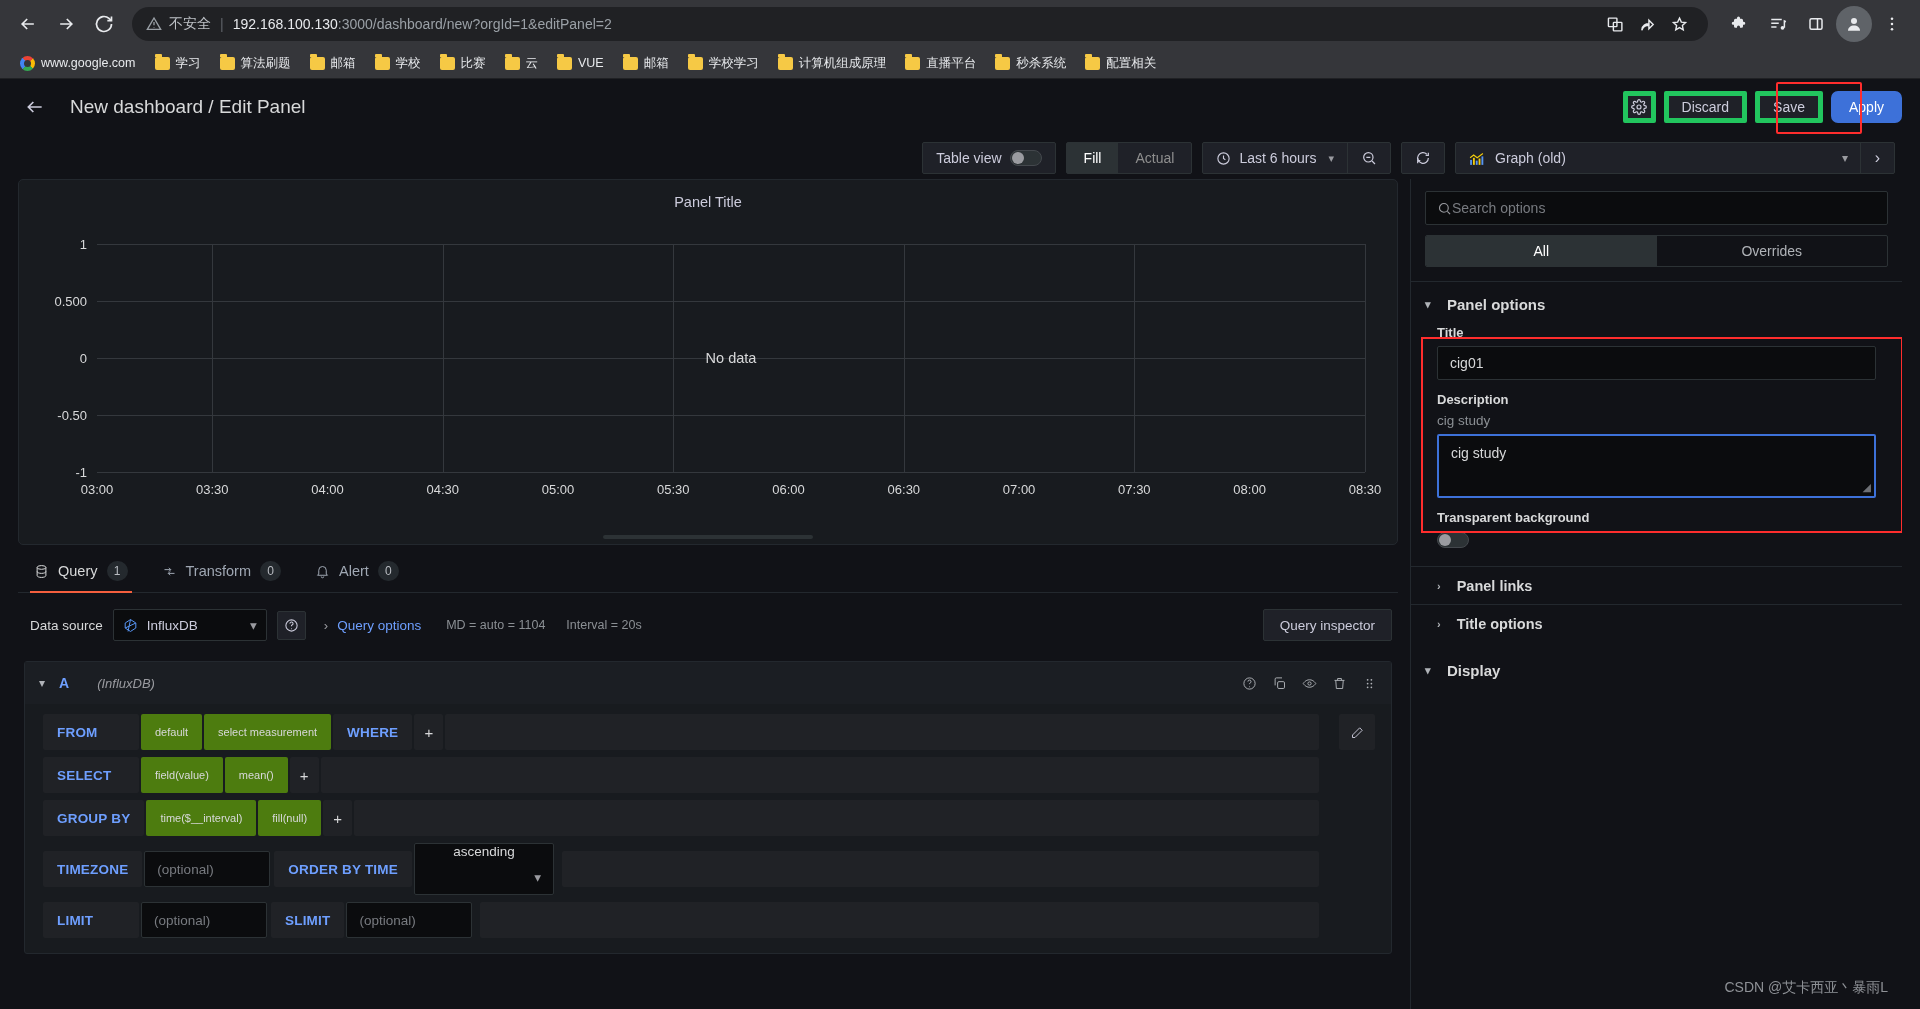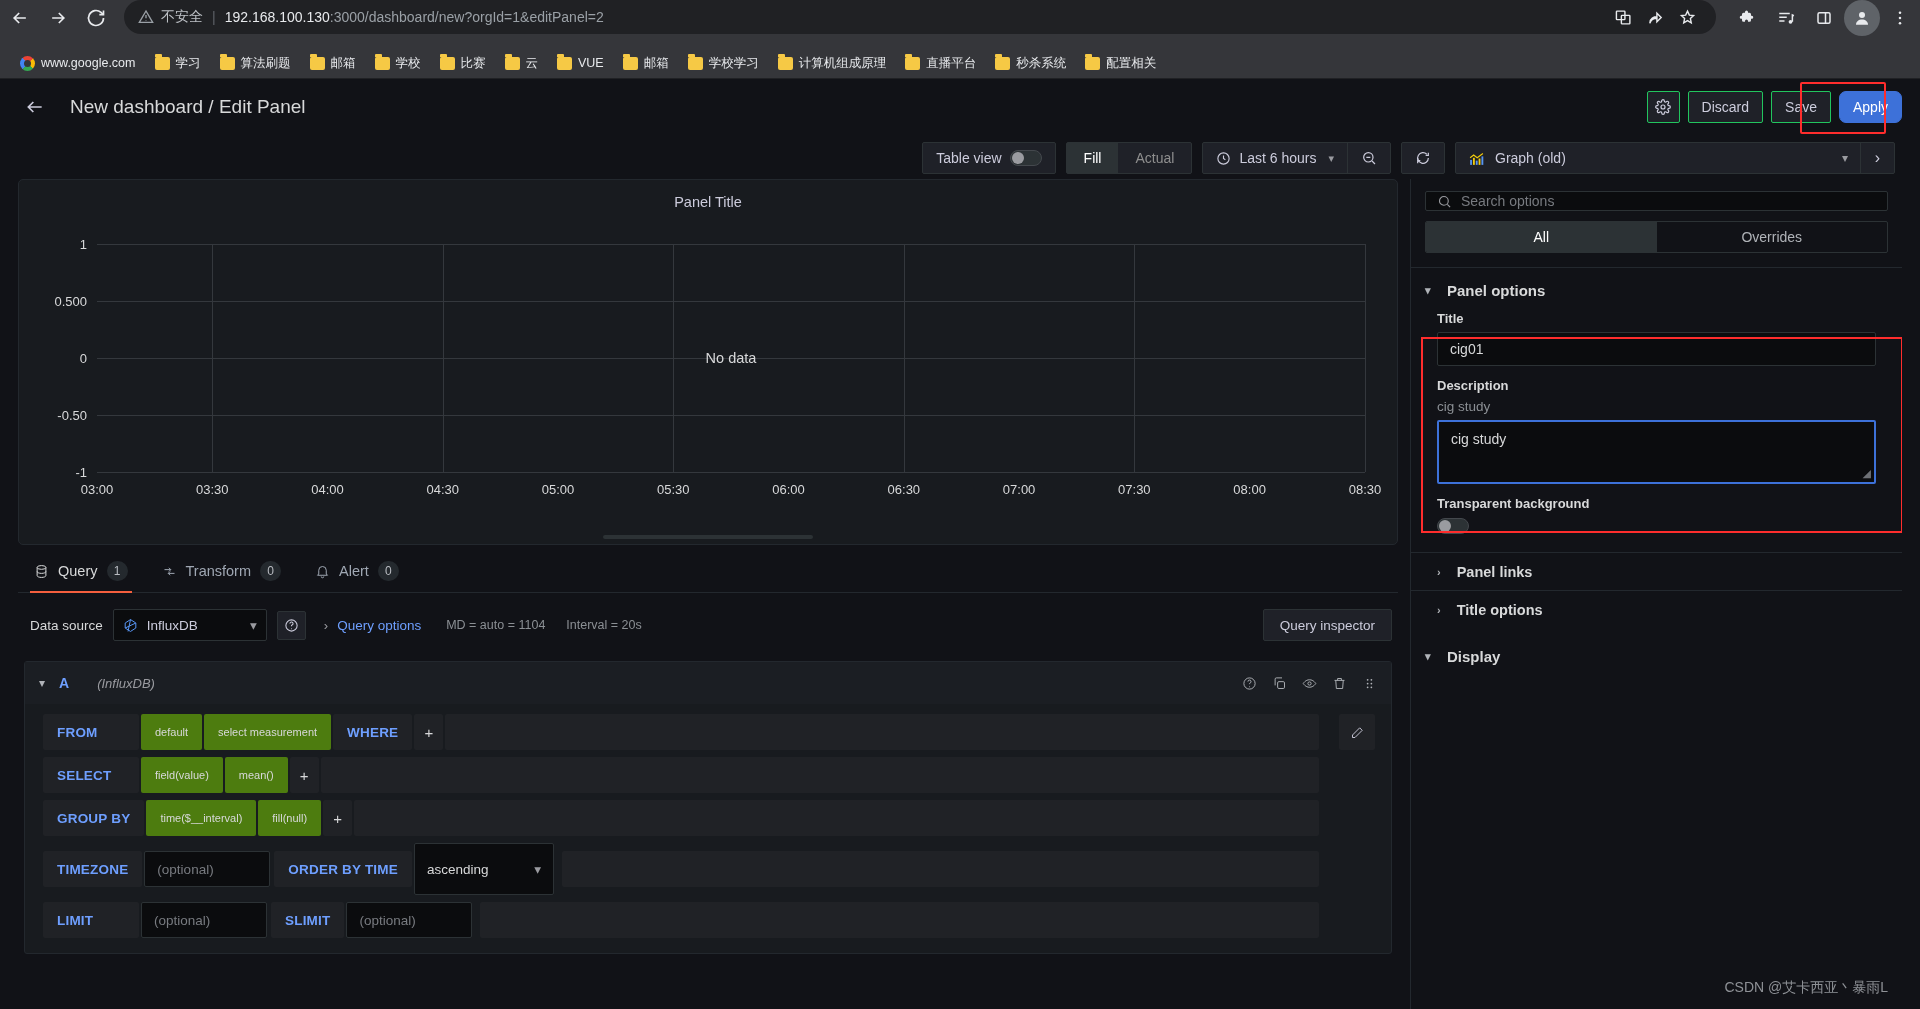--- a/index.html
+++ b/index.html
@@ -5,21 +5,21 @@
   * { box-sizing: border-box; margin: 0; padding: 0; }
   html, body {
     width: 1920px; height: 1009px;
     background: #111217;
     font-family: "Liberation Sans", sans-serif;
     overflow: hidden;
   }
 
   
   .browser-chrome { background: #35363a; width: 100%; }
-  .nav-bar { height: 48px; display: flex; align-items: flex-start; padding: 0 2px; gap: 2px; }
+  .nav-bar { height: 48px; display: flex; align-items: center; padding: 0 10px; gap: 2px; }
   .nav-btn {
     width: 36px; height: 36px; border-radius: 50%;
     display: flex; align-items: center; justify-content: center;
     color: #e8eaed; flex: none;
   }
   .nav-btn svg { width: 20px; height: 20px; fill: none; stroke: #e8eaed; stroke-width: 2; }
   .omnibox {
     flex: 1; height: 34px; background: #202124; border-radius: 18px;
     display: flex; align-items: center; padding: 0 14px; margin: 0 8px;
     min-width: 0;
@@ -70,21 +70,21 @@
   .topbar {
     height: 56px; display: flex; align-items: center;
     padding: 12px 18px; flex: none;
   }
   .back-arrow { width: 34px; height: 34px; display: flex; align-items: center; justify-content: center; color: #ccccdc; }
   .back-arrow svg { width: 20px; height: 20px; stroke: #ccccdc; stroke-width: 2; fill: none; }
   .page-title { color: #d8d9da; font-size: 19px; margin-left: 18px; font-weight: 400; }
   .topbar-right { margin-left: auto; display: flex; align-items: center; gap: 8px; position: relative; }
   .gbtn {
     height: 32px; padding: 0 13px; border-radius: 2px;
-    background: #1f2128; border: 1px solid #22c55e;
+    background: #1f2128; border: 5px solid #22c55e;
     color: #ccccdc; font-size: 14px; display: flex; align-items: center;
     justify-content: center; white-space: nowrap;
   }
   .gbtn.icon-only { width: 33px; padding: 0; }
   .gbtn.primary { background: #3d71d9; border-color: #3d71d9; color: #fff; font-weight: 500; border-radius: 7px; }
   .hl-save {
     position: absolute; border: 2px solid #ff2d2d; border-radius: 2px;
     left: 153px; top: -9px; width: 86px; height: 52px; pointer-events: none;
   }
 
@@ -197,40 +197,40 @@
     width: 29px; height: 36px; background: #202226; border-radius: 2px;
     display: flex; align-items: center; justify-content: center; color: #d8d9da; font-size: 15px;
   }
   .seg-fill { flex: 1; height: 36px; background: #202226; border-radius: 2px; }
   .seg-input {
     height: 36px; background: #0b0c0e; border: 1px solid #2c3235; border-radius: 2px;
     display: flex; align-items: center; padding: 0 12px; color: #787b80; font-size: 13.5px;
   }
   .seg-dropdown {
     height: 52px; background: #0b0c0e; border: 1px solid #2c3235; border-radius: 2px;
-    display: flex; align-items: center; padding: 0 12px; color: #d8d9da; font-size: 13.5px; gap: 10px;
+    display: flex; align-items: center; padding: 0 12px; color: #d8d9da; font-size: 13.5px; gap: 10px; flex-direction: column;
   }
   .seg-dropdown .cv { margin-left: auto; color: #9a9ba0; }
   .pencil-btn {
     position: absolute; right: 16px; top: 10px; width: 36px; height: 36px;
     background: #202226; border-radius: 2px;
     display: flex; align-items: center; justify-content: center; color: #ccccdc;
   }
   .pencil-btn svg { width: 15px; height: 15px; stroke: currentColor; fill: none; stroke-width: 1.5; }
 
   
   .options-pane {
     width: 492px; flex: none; background: #111217;
     border-left: 1px solid #23282e; display: flex; flex-direction: column;
     position: relative; overflow: hidden;
   }
   .opt-search {
-    margin: 12px 14px 0 14px; height: 20px; background: #0b0c0e;
+    margin: 12px 14px 0 14px; height: 34px; background: #0b0c0e;
     border: 1px solid #2c3235; border-radius: 2px;
-    display: flex; align-items: center; gap: 9px; padding: 0 11px;
+    display: flex; align-items: center; gap: 0; padding: 0 11px;
     color: #787b80; font-size: 14px;
   }
   .opt-search svg { width: 15px; height: 15px; stroke: #9a9ba0; fill: none; stroke-width: 1.8; }
   .opt-tabs {
     margin: 10px 14px 0 14px; height: 32px; display: flex;
     border: 1px solid #2c3235; border-radius: 2px; overflow: hidden;
   }
   .opt-tab { flex: 1; display: flex; align-items: center; justify-content: center; color: #b0b3b8; font-size: 14px; }
   .opt-tab.active { background: #2c3235; color: #fff; }
   .opt-divider { border-top: 1px solid #23282e; margin-top: 14px; }

